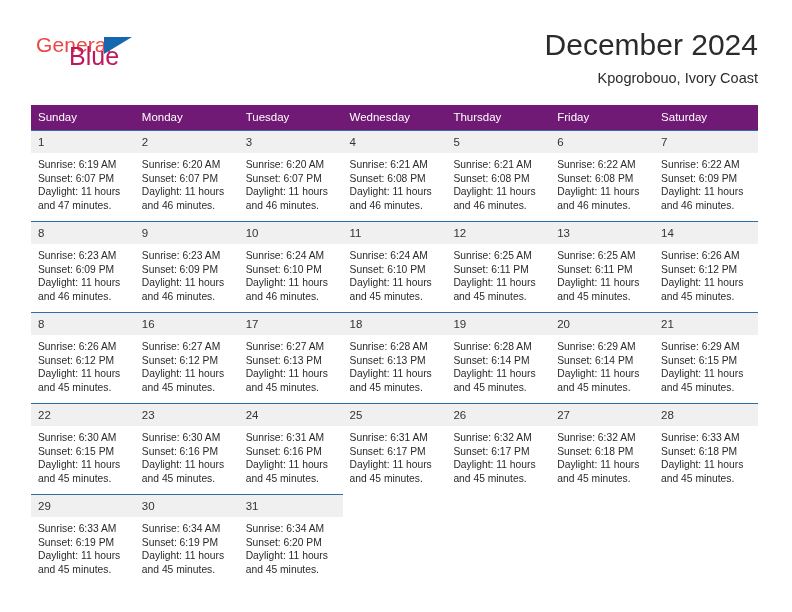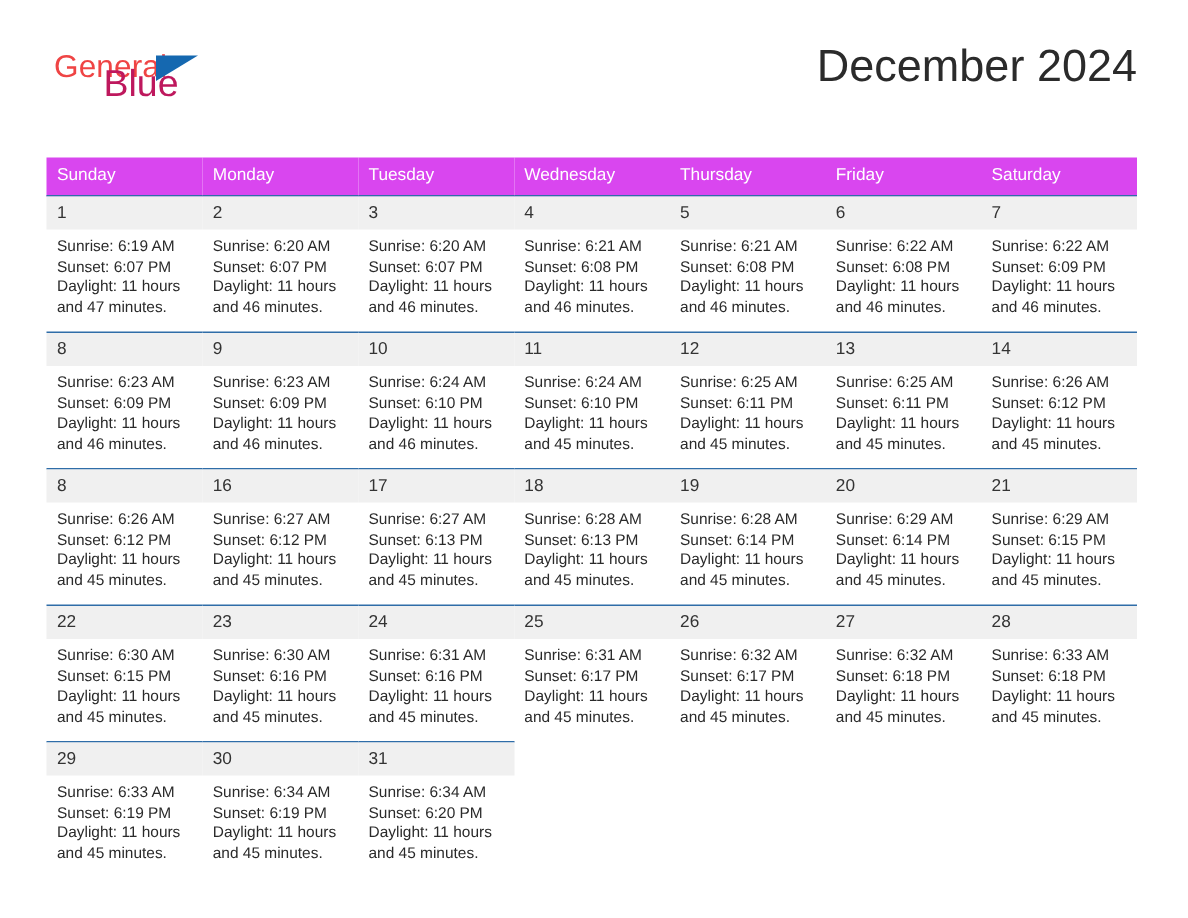--- a/index.html
+++ b/index.html
@@ -87,21 +87,21 @@
   
   .calendar {
     position: absolute;
     left: 31px;
     top: 105px;
     width: 727px;
     border-collapse: collapse;
     table-layout: fixed;
   }
   .calendar th {
-    background: #d946ef;
+    background: #701a75;
     color: #ffffff;
     font-size: 11.5px;
     font-weight: normal;
     text-align: left;
     padding: 6px 0 6px 7px;
     height: 10px;
     line-height: 13px;
   }
   .calendar td {
     vertical-align: top;
@@ -142,20 +142,21 @@
 <div class="page">
 
   <div class="header">
     <div class="logo">
       <span class="logo-general">General</span>
       <span class="logo-tri"></span>
       <span class="logo-blue">Blue</span>
     </div>
     <div class="title-block">
       <div class="cal-title">December 2024</div>
+      <div class="cal-subtitle">Kpogrobouo, Ivory Coast</div>
     </div>
   </div>
 
   <table class="calendar">
     <thead>
       <tr>
         <th>Sunday</th>
         <th>Monday</th>
         <th>Tuesday</th>
         <th>Wednesday</th>

